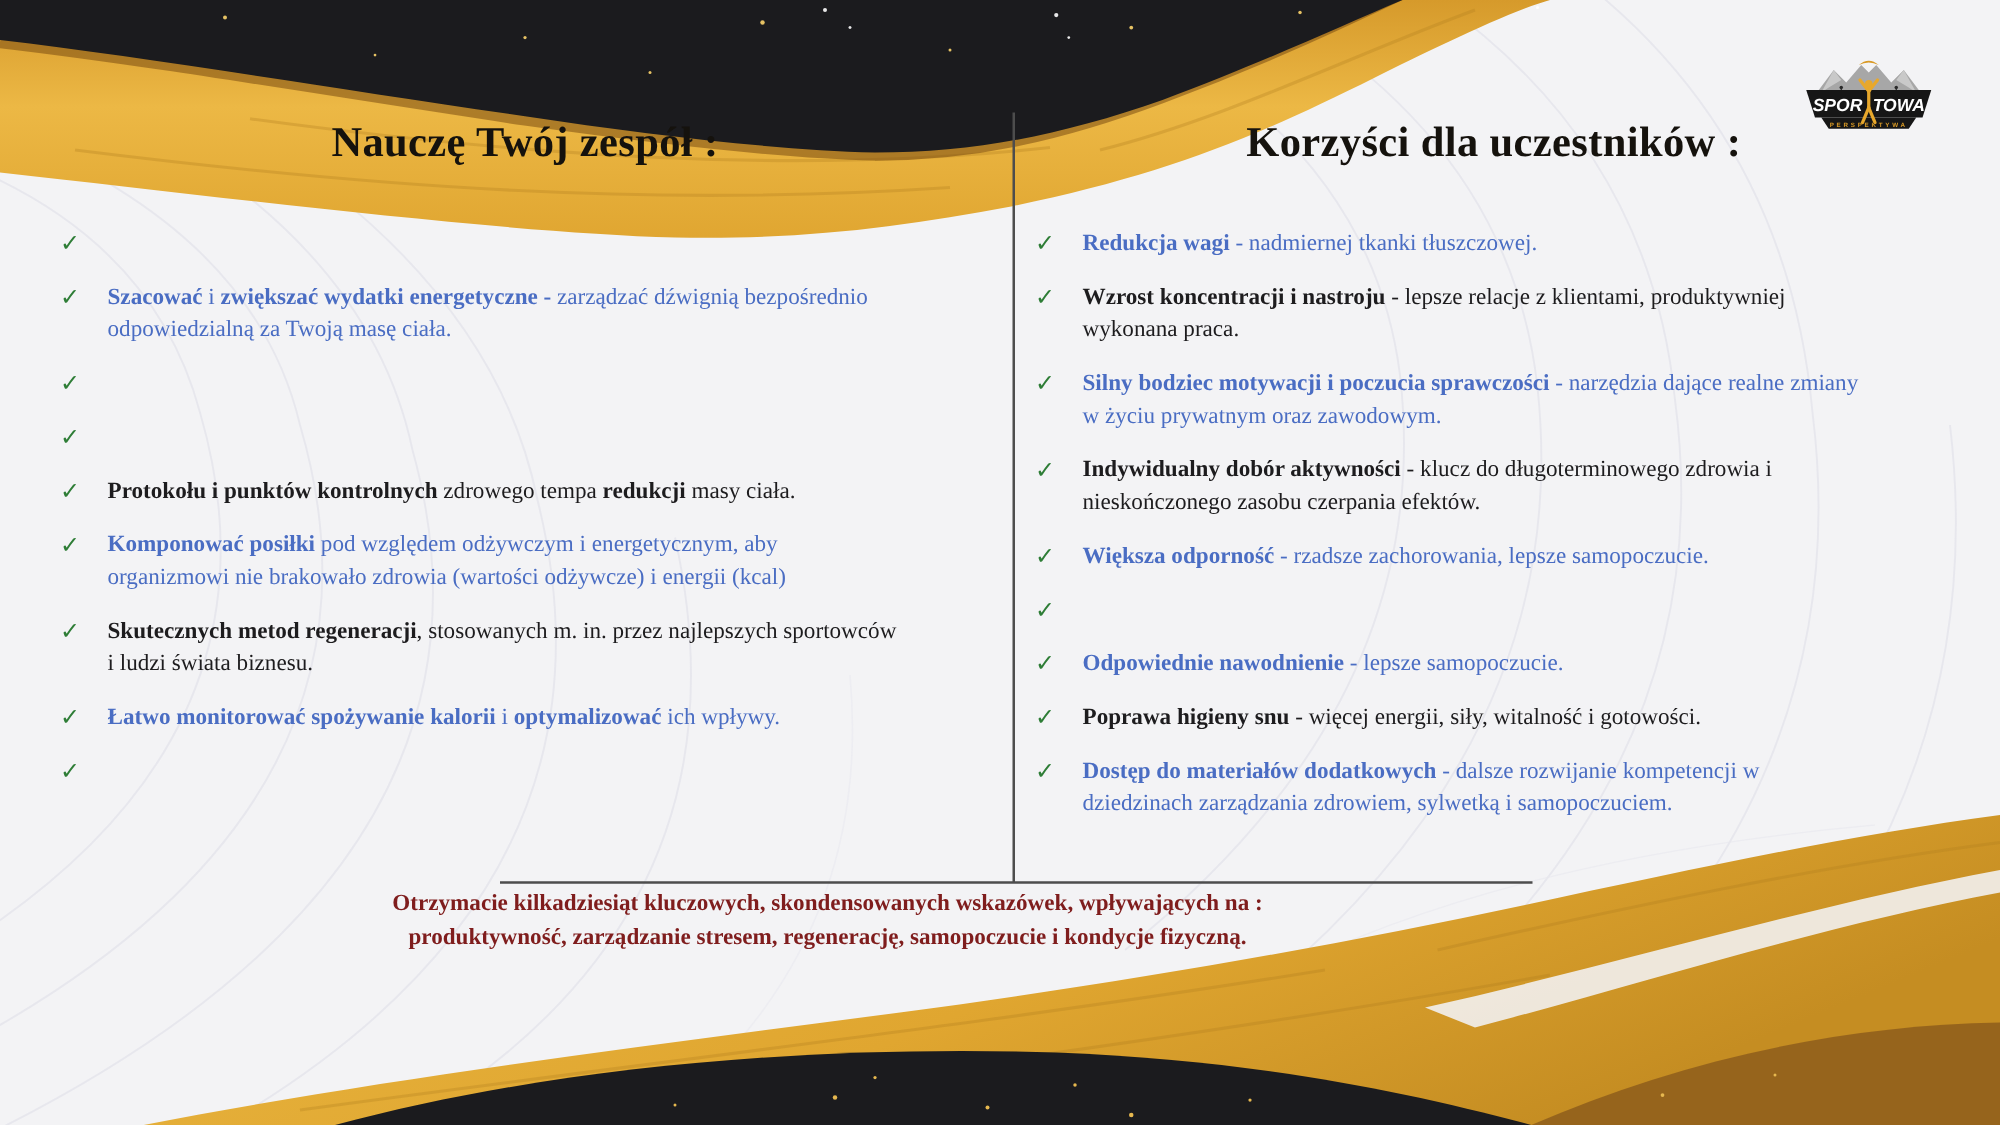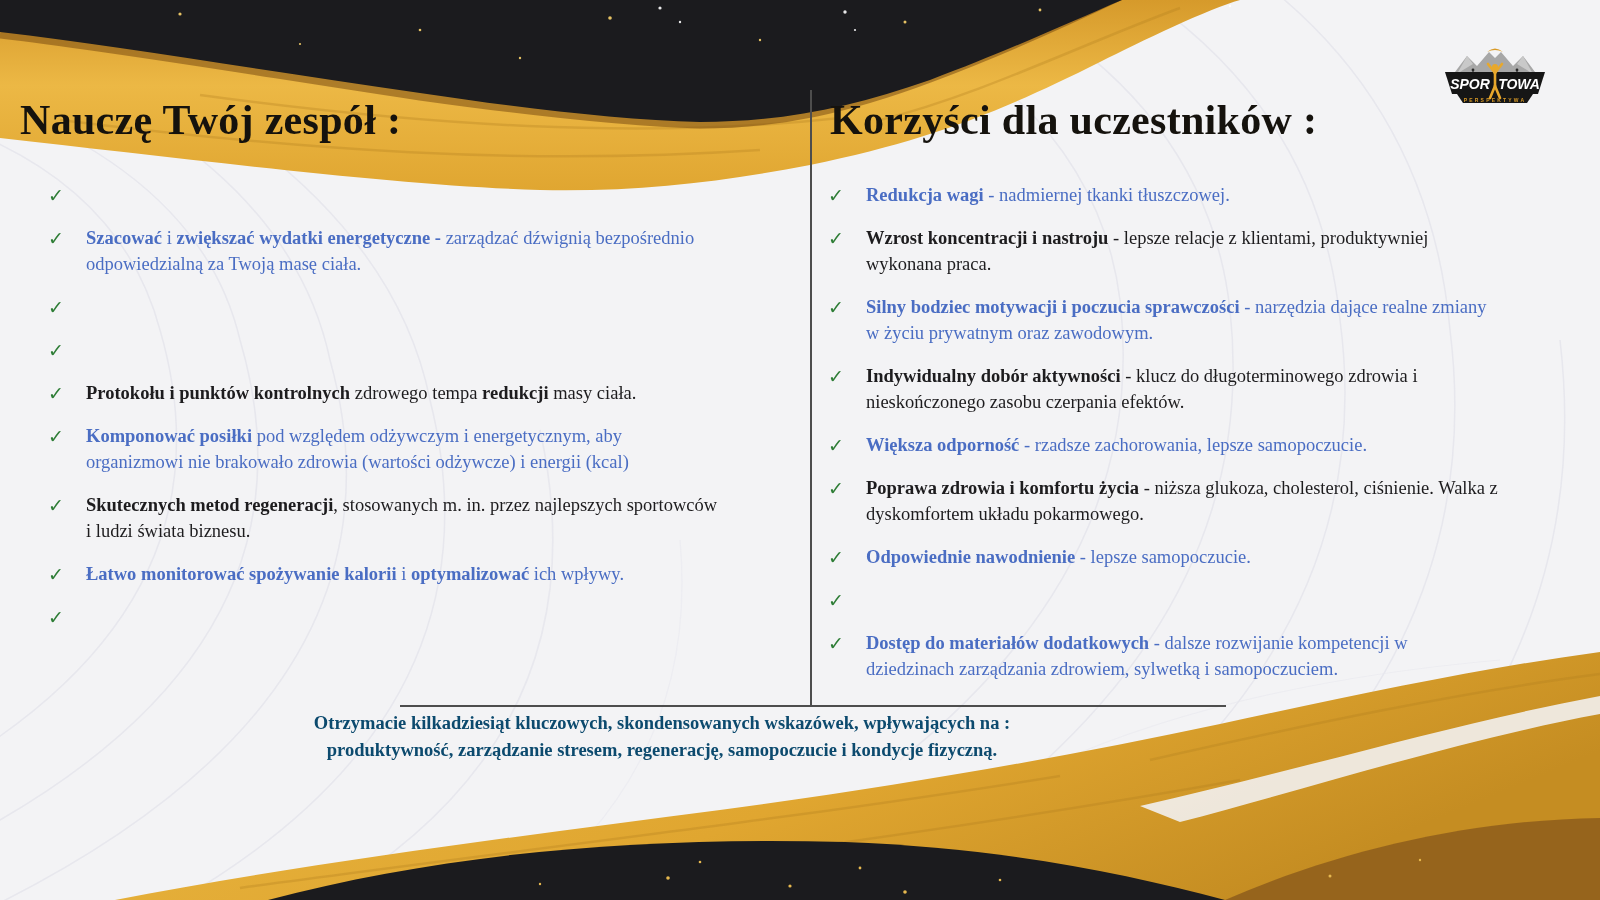--- a/index.html
+++ b/index.html
@@ -5,41 +5,41 @@
   html,body{margin:0;padding:0;}
   body{
     width:1600px;height:900px;position:relative;overflow:hidden;
     background:#f3f3f5;
     font-family:"Liberation Serif", serif;
     --blue:#4a6dc3; --green:#2e7d36;
   }
   .layer{position:absolute;left:0;top:0;pointer-events:none;}
   
   .title{
-    position:absolute;z-index:5;
-    font-weight:700;font-size:42px;color:#15120d;letter-spacing:.3px;
+    position:absolute;z-index:5;text-align:center;
+    font-weight:700;font-size:34px;color:#15120d;letter-spacing:.3px;
   }
   #title-left{left:20px;top:96px;width:800px;}
   #title-right{left:830px;top:96px;width:730px;}
   .list{position:absolute;z-index:5;top:182px;}
   #list-left{left:48px;width:740px;}
   #list-right{left:828px;width:750px;}
   .item{display:flex;margin-bottom:17px;}
   .item .chk{
     flex:0 0 38px;width:38px;color:var(--green);
     font-family:"DejaVu Sans",sans-serif;font-size:19px;line-height:26px;font-weight:700;
   }
   .item .txt{font-size:18.5px;line-height:26px;color:#1d1c1e;}
   .item .txt .b{font-weight:700;}
   .item.blue .txt{color:var(--blue);}
   .vdiv{position:absolute;z-index:4;left:810px;top:90px;width:2px;height:616px;background:#4d4d4d;}
   .hdiv{position:absolute;z-index:4;left:400px;top:705px;width:826px;height:2px;background:#4d4d4d;}
   #footer{
     position:absolute;z-index:5;left:0;top:710px;width:1324px;text-align:center;
-    font-weight:700;font-size:18.5px;line-height:27px;color:#0c4a6e;
+    font-weight:700;font-size:18.5px;line-height:27px;color:#7f1d1d;
   }
   #logo{position:absolute;z-index:6;left:1443px;top:40px;width:104px;height:70px;}
 </style>
 </head>
 <body style="--blue: #4a6dc3; --green: #2e7d36;">
 
 <svg class="layer" width="1600" height="900" viewBox="0 0 1600 900">
   <g fill="none" stroke="#e2e2ea" stroke-width="1.6" opacity="0.65">
     <path d="M-150,820 Q250,640 160,330 Q120,180 -60,120"></path>
     <path d="M-120,880 Q340,680 240,340 Q200,170 -40,90"></path>
@@ -213,28 +213,28 @@
     <div class="item black">
       <span class="chk">✓</span>
       <span class="txt"><span class="b">Indywidualny dobór aktywności</span><span> - klucz do długoterminowego zdrowia i</span><br><span>nieskończonego zasobu czerpania efektów.</span></span>
     </div>
     <div class="item blue">
       <span class="chk">✓</span>
       <span class="txt"><span class="b">Większa odporność</span><span> - rzadsze zachorowania, lepsze samopoczucie.</span></span>
     </div>
     <div class="item black">
       <span class="chk">✓</span>
-      <span class="txt"><span class="b">Poprawa zdrowia i komfortu życia</span><span> - niższa glukoza, cholesterol, ciśnienie. Walka z</span><br><span>dyskomfortem układu pokarmowego.</span></span>
     </div>
     <div class="item blue">
       <span class="chk">✓</span>
       <span class="txt"><span class="b">Odpowiednie nawodnienie</span><span> - lepsze samopoczucie.</span></span>
     </div>
     <div class="item black">
       <span class="chk">✓</span>
+      <span class="txt"><span class="b">Poprawa higieny snu</span><span> - więcej energii, siły, witalność i gotowości.</span></span>
     </div>
     <div class="item blue">
       <span class="chk">✓</span>
       <span class="txt"><span class="b">Dostęp do materiałów dodatkowych</span><span> - dalsze rozwijanie kompetencji w</span><br><span>dziedzinach zarządzania zdrowiem, sylwetką i samopoczuciem.</span></span>
     </div>
   </div>
 
 <div id="footer">
   <div>Otrzymacie kilkadziesiąt kluczowych, skondensowanych wskazówek, wpływających na :</div>
   <div>produktywność, zarządzanie stresem, regenerację, samopoczucie i kondycje fizyczną.</div>

